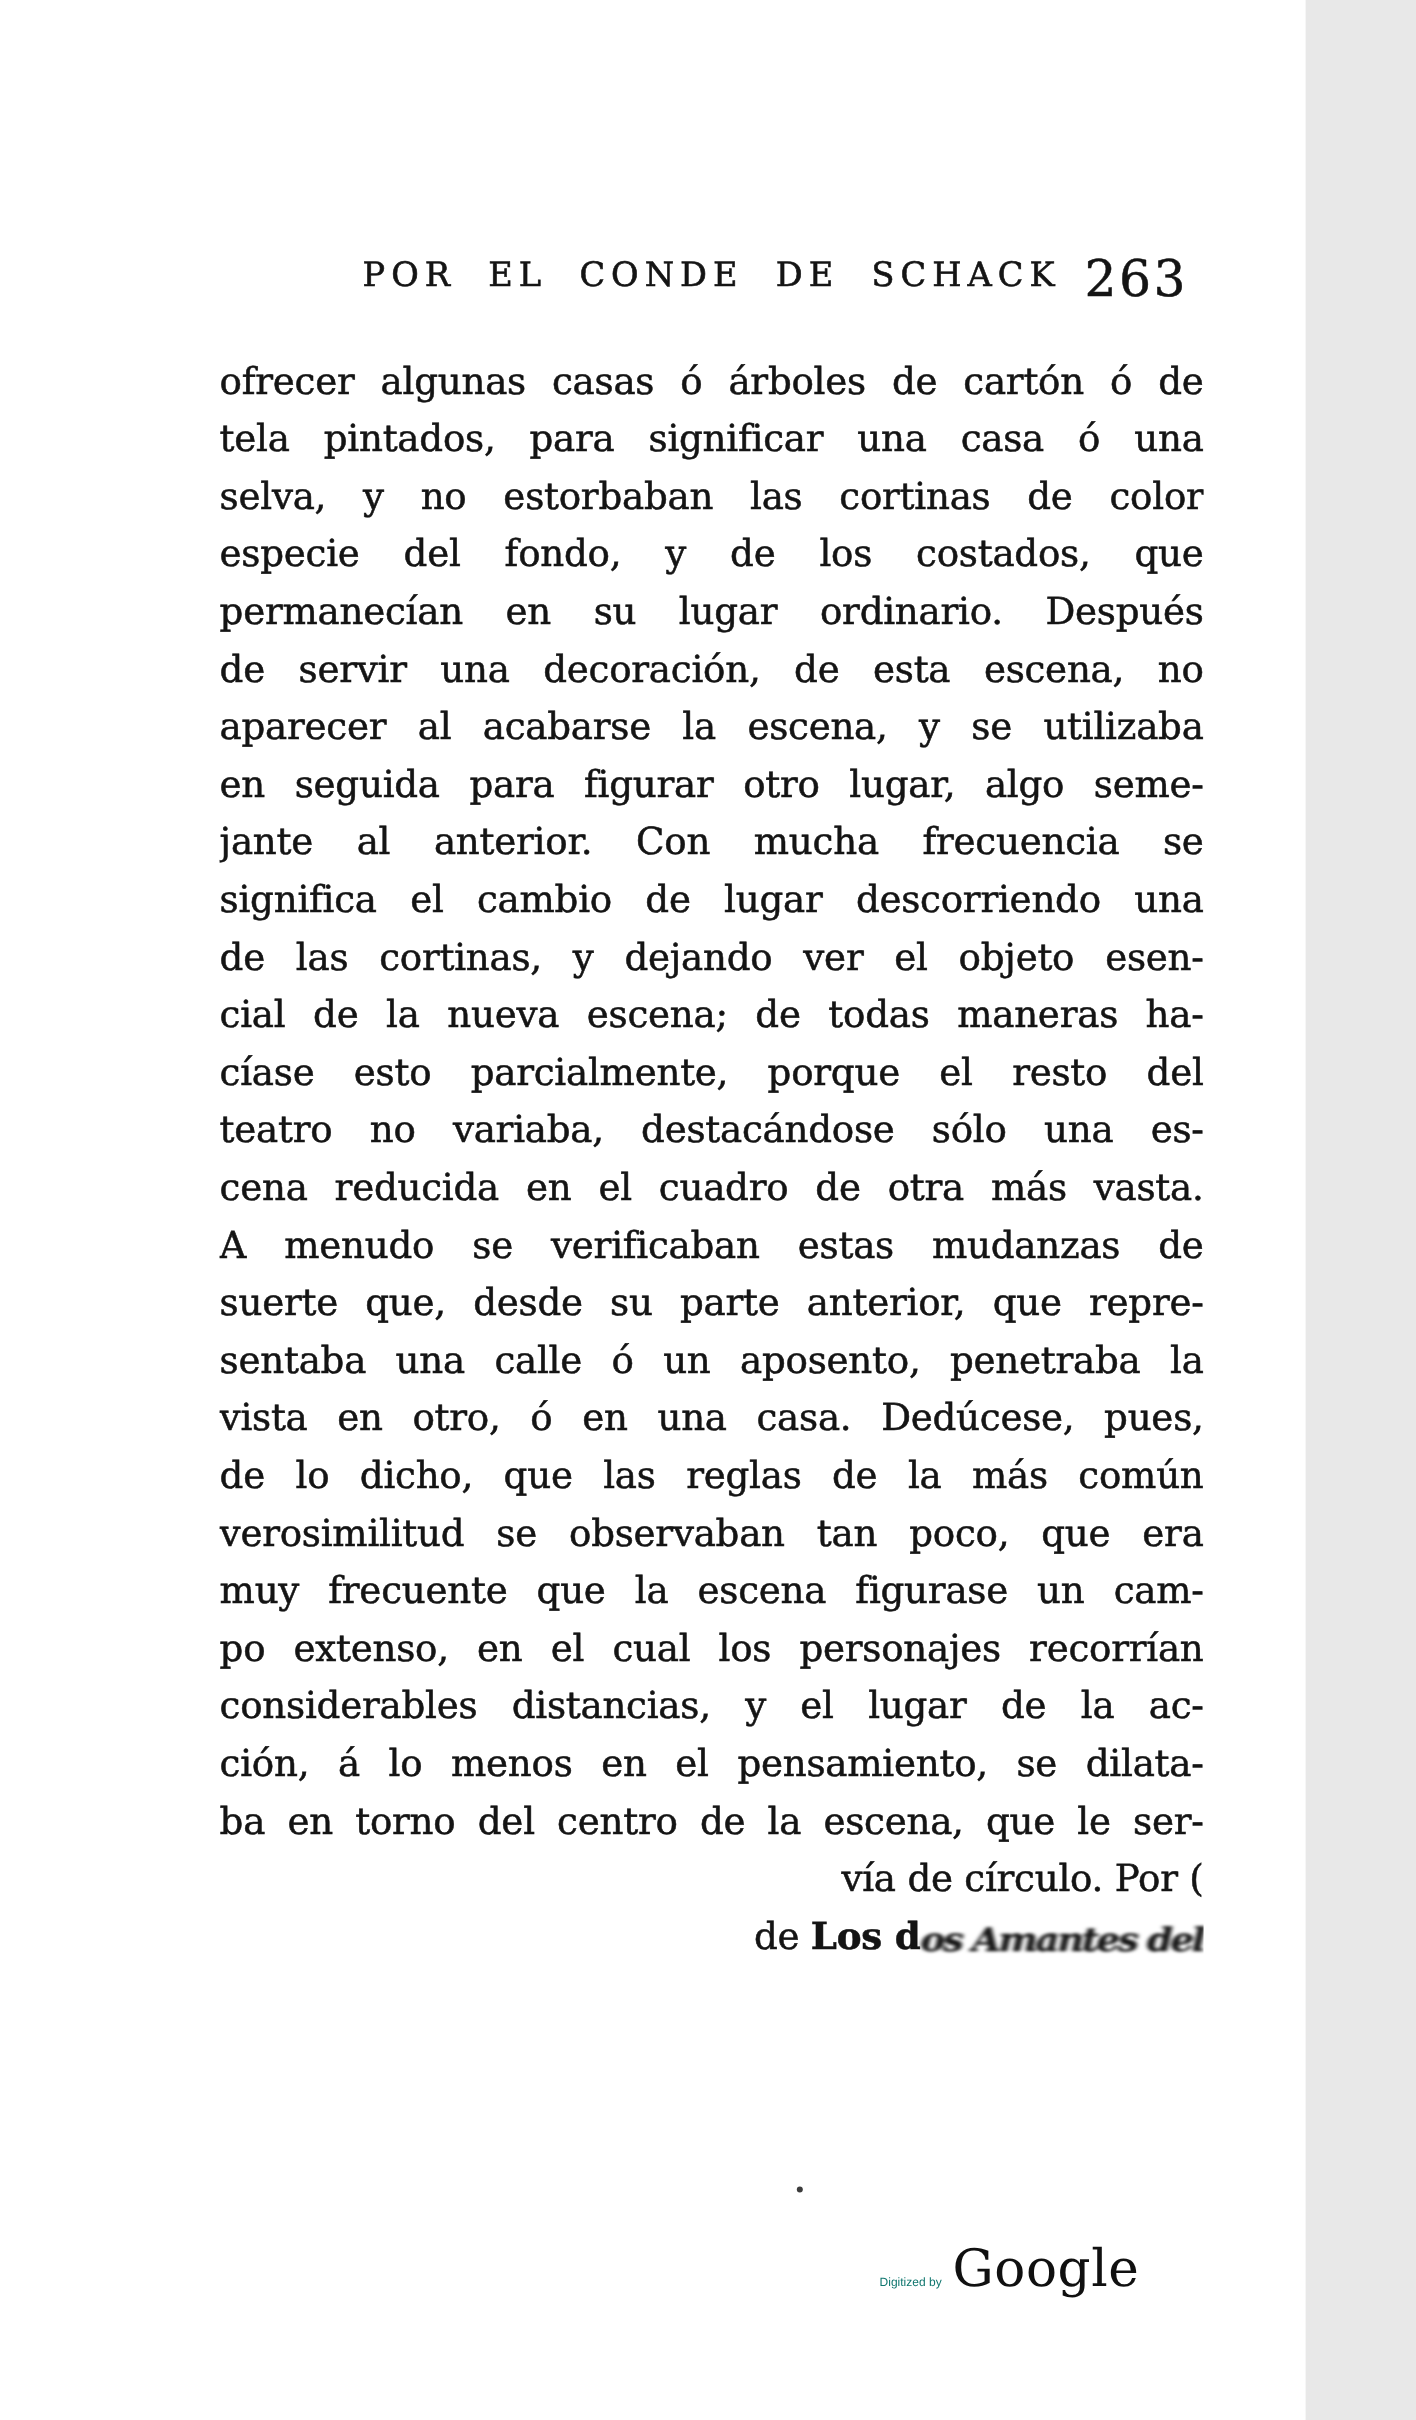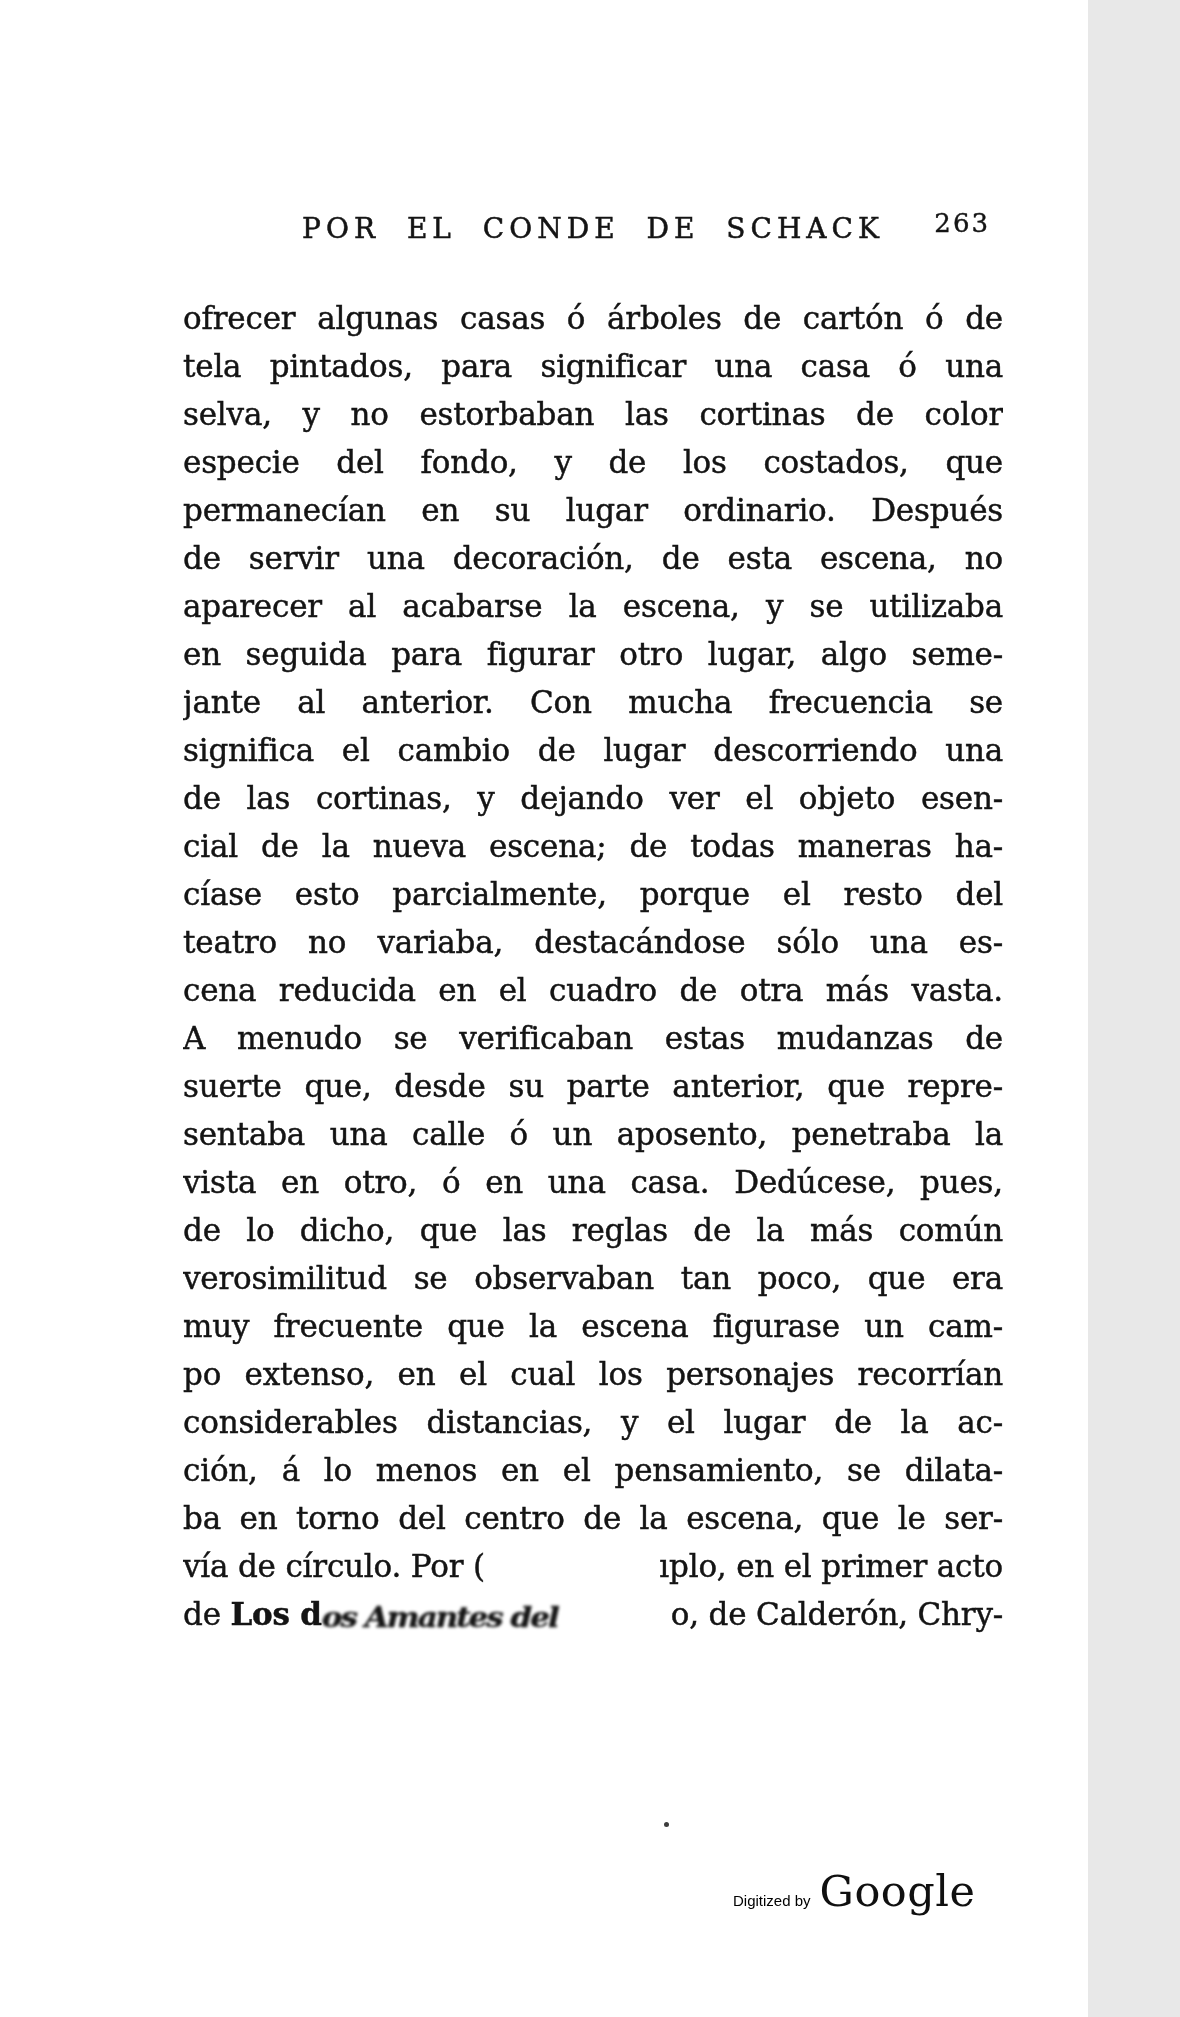--- a/index.html
+++ b/index.html
@@ -23,21 +23,21 @@
     text-align: center;
     font-size: 28px;
     letter-spacing: 5px;
     word-spacing: 13px;
     -webkit-text-stroke: 0.5px #141414;
     white-space: nowrap;
   }
   .page-number {
     position: absolute;
     right: 13px; top: -4px;
-    font-size: 26px;
+    font-size: 42px;
     letter-spacing: 2px;
     -webkit-text-stroke: 0.4px #141414;
   }
   
   .text-block {
     position: absolute;
     left: 183px; top: 294px; width: 820px;
     font-size: 31px;
     line-height: 48px;
     letter-spacing: -0.2px;
@@ -46,22 +46,23 @@
   .text-line {
     height: 48px;
     overflow: hidden;
     text-align: justify;
     text-align-last: justify;
   }
   .damaged-line {
     height: 48px;
     display: flex;
     justify-content: space-between;
-    align-items: flex-start;
+    align-items: flex-end;
     overflow: hidden;
+    flex-direction: column;
   }
   .seg-group { display: inline-flex; align-items: baseline; white-space: pre; }
   .seg { white-space: pre; }
   .title-italic { font-weight: bold; white-space: pre; }
   .smudge {
     font-style: italic;
     font-weight: bold;
     letter-spacing: -2px;
     filter: blur(1.7px);
     transform: scaleY(0.88);
@@ -87,22 +88,22 @@
   .watermark {
     position: absolute;
     left: 733px; top: 1866px;
     display: flex;
     align-items: baseline;
     gap: 9px;
     white-space: nowrap;
   }
   .watermark-label {
     font-family: "Liberation Sans", sans-serif;
-    font-size: 15px;
-    color: #000000;
+    font-size: 10px;
+    color: #0f766e;
   }
   .watermark-brand {
     font-family: "DejaVu Serif", serif;
     font-size: 43px;
     color: #101010;
     letter-spacing: 0.5px;
   }
 </style>
 </head>
 <body>

